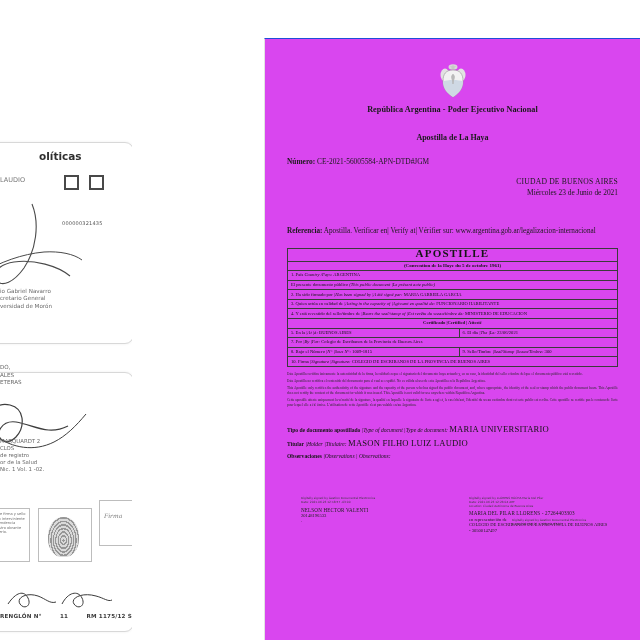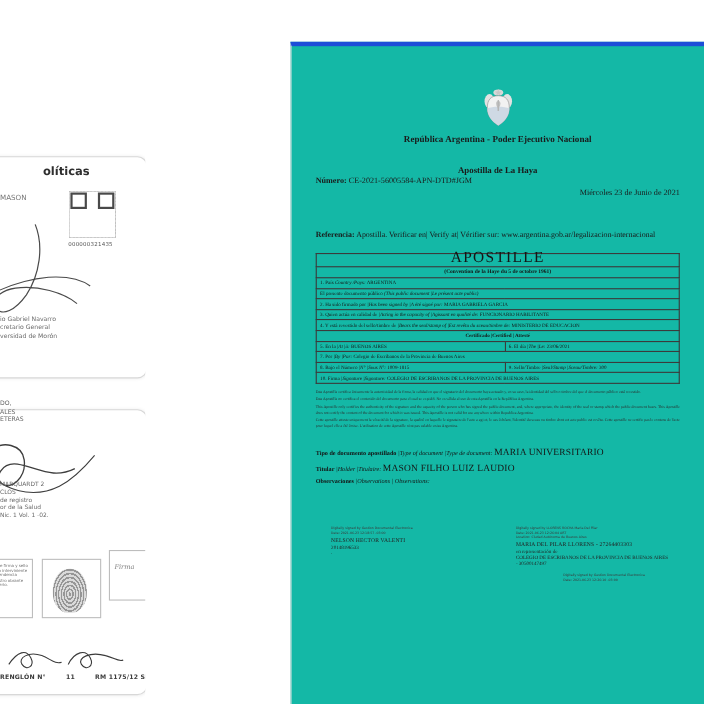--- a/index.html
+++ b/index.html
@@ -158,25 +158,25 @@
   }
   #frag-footer .spacer { display: inline-block; width: 14px; }
 
   
   #apostille-page {
     position: absolute;
     left: 264px;
     top: 38px;
     width: 376px;
     height: 602px;
-    background: #14b8a6;
+    background: #d946ef;
     border-left: 1px solid #e3e3e3;
-    border-top: 4px solid #1d4ed8;
+    border-top: 1px solid #1d4ed8;
     box-sizing: border-box;
-    padding: 16px 22px;
+    padding: 2px 22px;
     overflow: hidden;
   }
 
   #coat-of-arms {
     display: block;
     margin: 22px auto 4px;
     width: 30px;
     height: 38px;
   }
 
@@ -192,20 +192,21 @@
     font-size: 7.4px;
     margin-top: 2.5px;
   }
   #apostille-title {
     font-size: 8px;
     font-weight: bold;
     margin-top: 19px;
   }
   #numero-row {
     font-size: 7.4px;
+    margin-top: 15px;
   }
   #numero-row .lbl { font-weight: bold; }
   .right { text-align: right; }
   #city-line {
     font-size: 7.6px;
     margin-top: 11px;
     letter-spacing: .2px;
   }
   #date-line {
     font-size: 7.4px;
@@ -236,22 +237,22 @@
     text-align: center;
     padding: 3px 3px 1px;
     border-bottom: none;
   }
   td.hdr-sub {
     text-align: center;
     padding: 0 3px 3px;
     border-top: none;
   }
   .tbl-title {
-    font-size: 14px;
-    font-weight: normal;
+    font-size: 11px;
+    font-weight: bold;
     letter-spacing: 1.2px;
     text-align: right;
   }
   .tbl-subtitle {
     font-size: 5px;
     font-weight: bold;
   }
   td.certificado {
     text-align: center;
     font-size: 5.4px;
@@ -325,21 +326,21 @@
 </head>
 <body>
 
 <div id="left-fragment">
 
   <div class="frag-card" id="frag-card-top"></div>
   <div class="frag-card" id="frag-card-bottom"></div>
 
   <div class="frag-text" id="frag-heading">olíticas</div>
 
-  <div class="frag-text" id="frag-name">MASON</div>
+  <div class="frag-text" id="frag-name">LAUDIO</div>
 
   <div id="frag-qr"></div>
 
   <div class="frag-text" id="frag-qr-code">000000321435</div>
 
   <svg id="frag-sig-1" viewBox="0 0 130 105">
     <path d="M62,8 C70,28 66,54 54,72 C44,86 32,92 26,84 C21,77 30,68 44,66 C64,63 88,70 100,80" fill="none" stroke="#4a4a4a" stroke-width="1.1"></path>
     <path d="M10,78 C30,66 52,58 74,56 C90,55 104,58 112,64" fill="none" stroke="#4a4a4a" stroke-width="1"></path>
   </svg>
 
@@ -407,20 +408,21 @@
   <div class="center" id="republic-line">República Argentina - Poder Ejecutivo Nacional</div>
 
 
   <div class="center" id="apostille-title">Apostilla de La Haya</div>
 
   <div id="numero-row">
     <span class="lbl">Número:</span>
     <span>CE-2021-56005584-APN-DTD#JGM</span>
   </div>
 
+  <div class="right" id="city-line">CIUDAD DE BUENOS AIRES</div>
 
   <div class="right" id="date-line">Miércoles 23 de Junio de 2021</div>
 
   <div id="referencia-row">
     <span class="lbl">Referencia:</span>
     <span>Apostilla. Verificar en| Verify at| Vérifier sur: www.argentina.gob.ar/legalizacion-internacional</span>
   </div>
 
   <table id="apostille-table">
     <colgroup>

